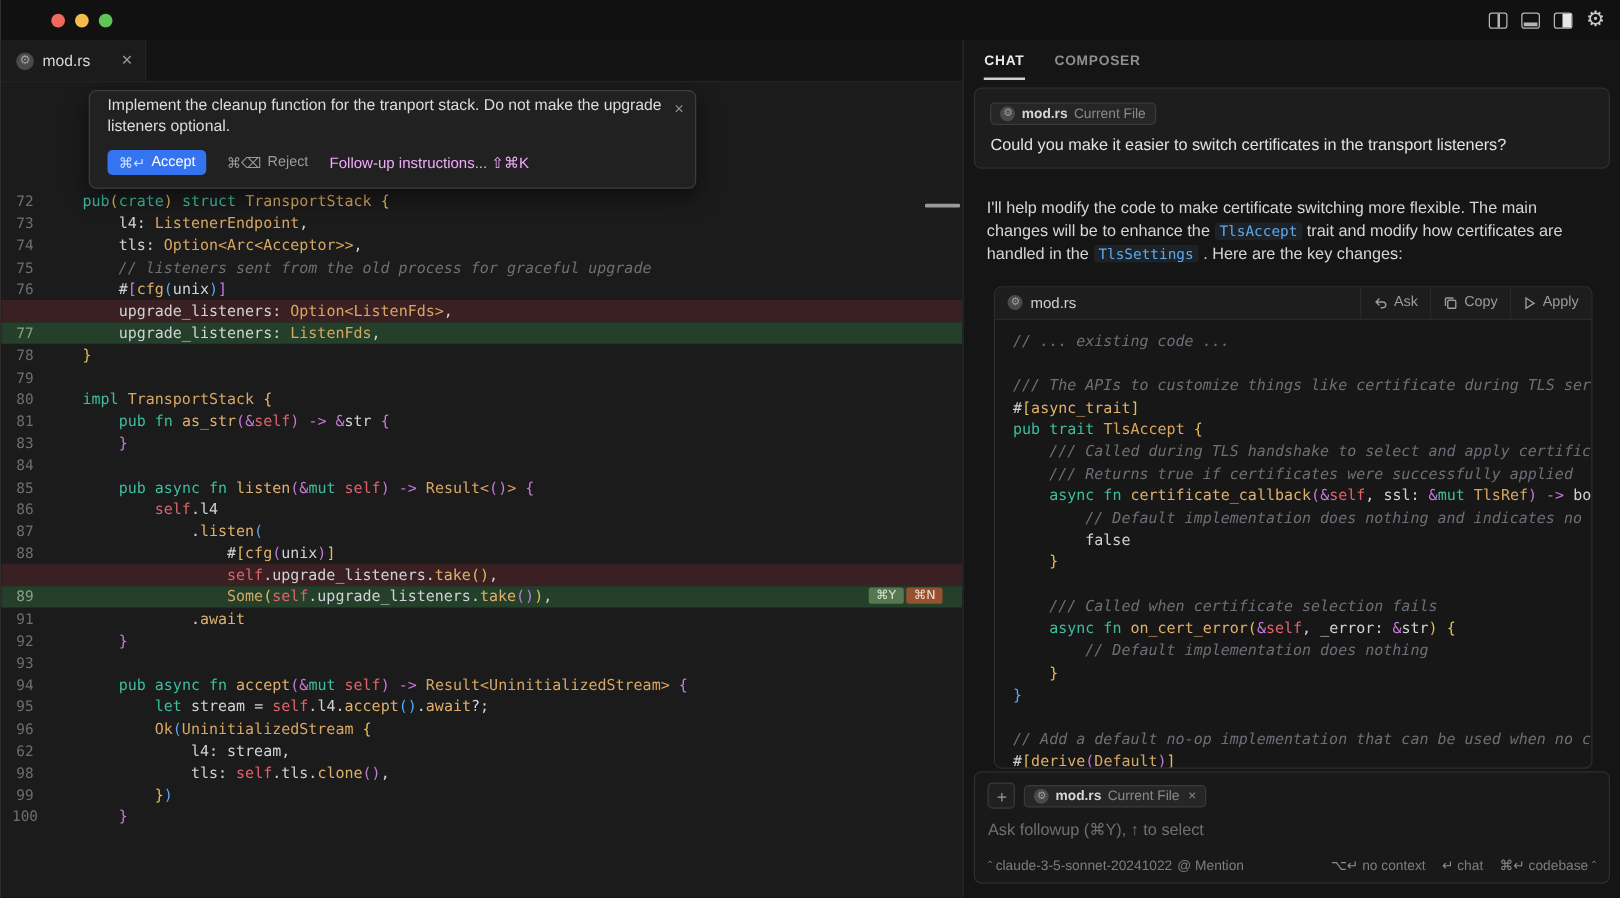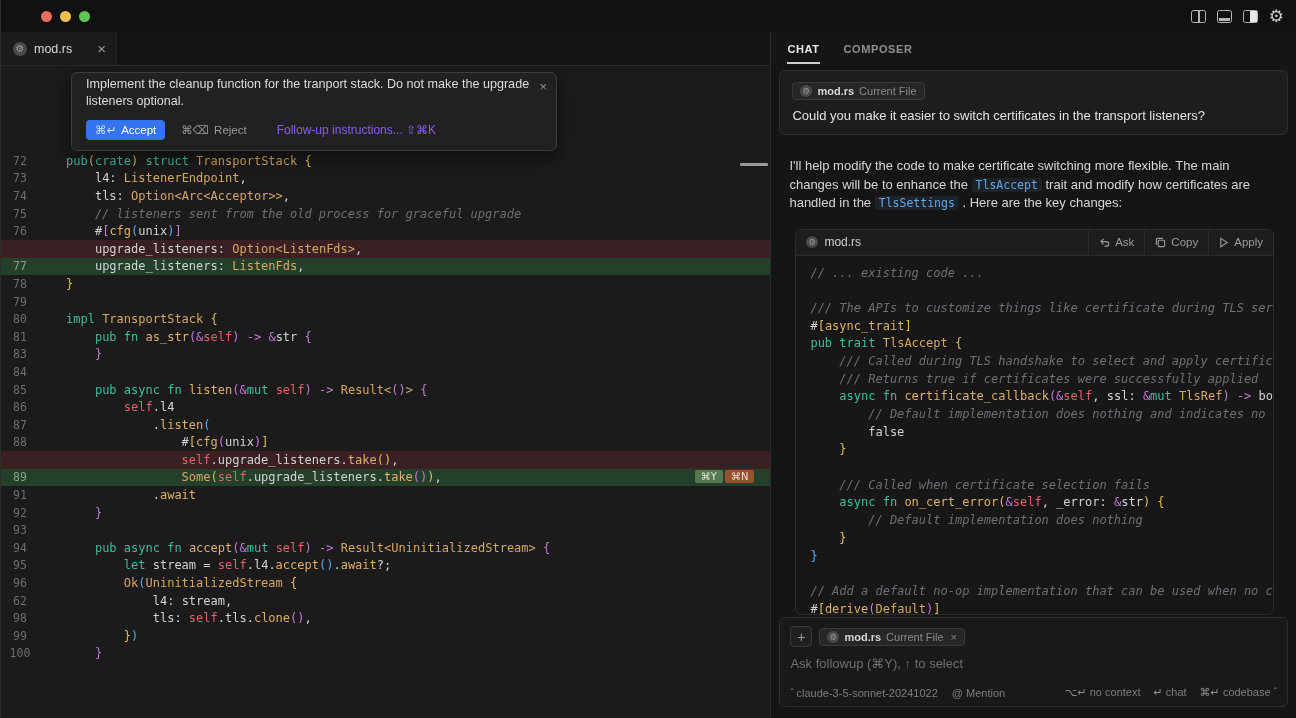--- a/index.html
+++ b/index.html
@@ -54,21 +54,21 @@
 
   
   .popup { position:absolute; top:6px; left:70px; width:486px; background:#212121; border:1px solid #3c3c3c;
     border-radius:6px; padding:3px 14px 10px 14px; box-shadow:0 6px 18px rgba(0,0,0,.5); z-index:5; }
   .popup-text { color:#dcdcdc; font-size:12.6px; line-height:17px; width:452px; }
   .popup-close { position:absolute; top:6px; right:9px; color:#8f8f8f; font-size:13px; }
   .popup-row { display:flex; align-items:center; gap:16px; margin-top:10px; }
   .btn-accept { background:#3574f0; color:#fff; border:none; border-radius:4px; font-size:11.5px; padding:3px 9px; display:flex; gap:5px; align-items:center; }
   .btn-accept .keys { color:#cfe0ff; }
   .btn-reject { color:#9a9a9a; font-size:11.5px; display:flex; gap:5px; align-items:center; background:none; border:none; }
-  .popup-follow { color:#8b5cf6; font-size:12px; margin-left:14px; }
+  .popup-follow { color:#f0abfc; font-size:12px; margin-left:1px; }
 
   
   .chat-tabs { height:34px; display:flex; align-items:center; gap:24px; padding:0 16px; }
   .chat-tab { font-size:11px; font-weight:bold; letter-spacing:.6px; color:#8f8f8f; padding:9px 0 7px; border-bottom:2px solid transparent; }
   .chat-tab.active { color:#e8e8e8; border-bottom-color:#d0d0d0; }
 
   .chat-scroll { padding:4px 8px 0 8px; }
   .card { background:#1d1d1d; border:1px solid #2e2e2e; border-radius:6px; padding:9px 12px 11px; }
   .chip { display:inline-flex; align-items:center; gap:5px; background:#262626; border:1px solid #3a3a3a;
     border-radius:4px; padding:2px 7px; font-size:11px; }
@@ -91,21 +91,21 @@
   .cb-line { height:17.7px; white-space:pre; }
 
   
   .chat-input { position:absolute; left:8px; right:8px; bottom:11px; height:90px; background:#191919;
     border:1px solid #2e2e2e; border-radius:6px; padding:8px 10px 7px; display:flex; flex-direction:column; }
   .ci-top { display:flex; align-items:center; gap:7px; }
   .plus-btn { width:22px; height:21px; border:1px solid #3a3a3a; border-radius:4px; color:#9a9a9a;
     display:flex; align-items:center; justify-content:center; font-size:14px; background:#202020; }
   .ci-placeholder { color:#6f6f6f; font-size:13px; margin-top:9px; }
   .ci-bottom { margin-top:auto; display:flex; align-items:center; font-size:11px; color:#7d7d7d; }
-  .ci-left { display:flex; align-items:center; gap:14px; }
+  .ci-left { display:flex; align-items:center; gap:4px; }
   .ci-right { margin-left:auto; display:flex; align-items:center; gap:13px; }
   .caret { font-size:10px; color:#7d7d7d; }
   .kbd { color:#8d8d8d; }
   .sym { font-family:"DejaVu Sans", sans-serif; }
 </style>
 </head>
 <body>
 
 <div class="window">
 

